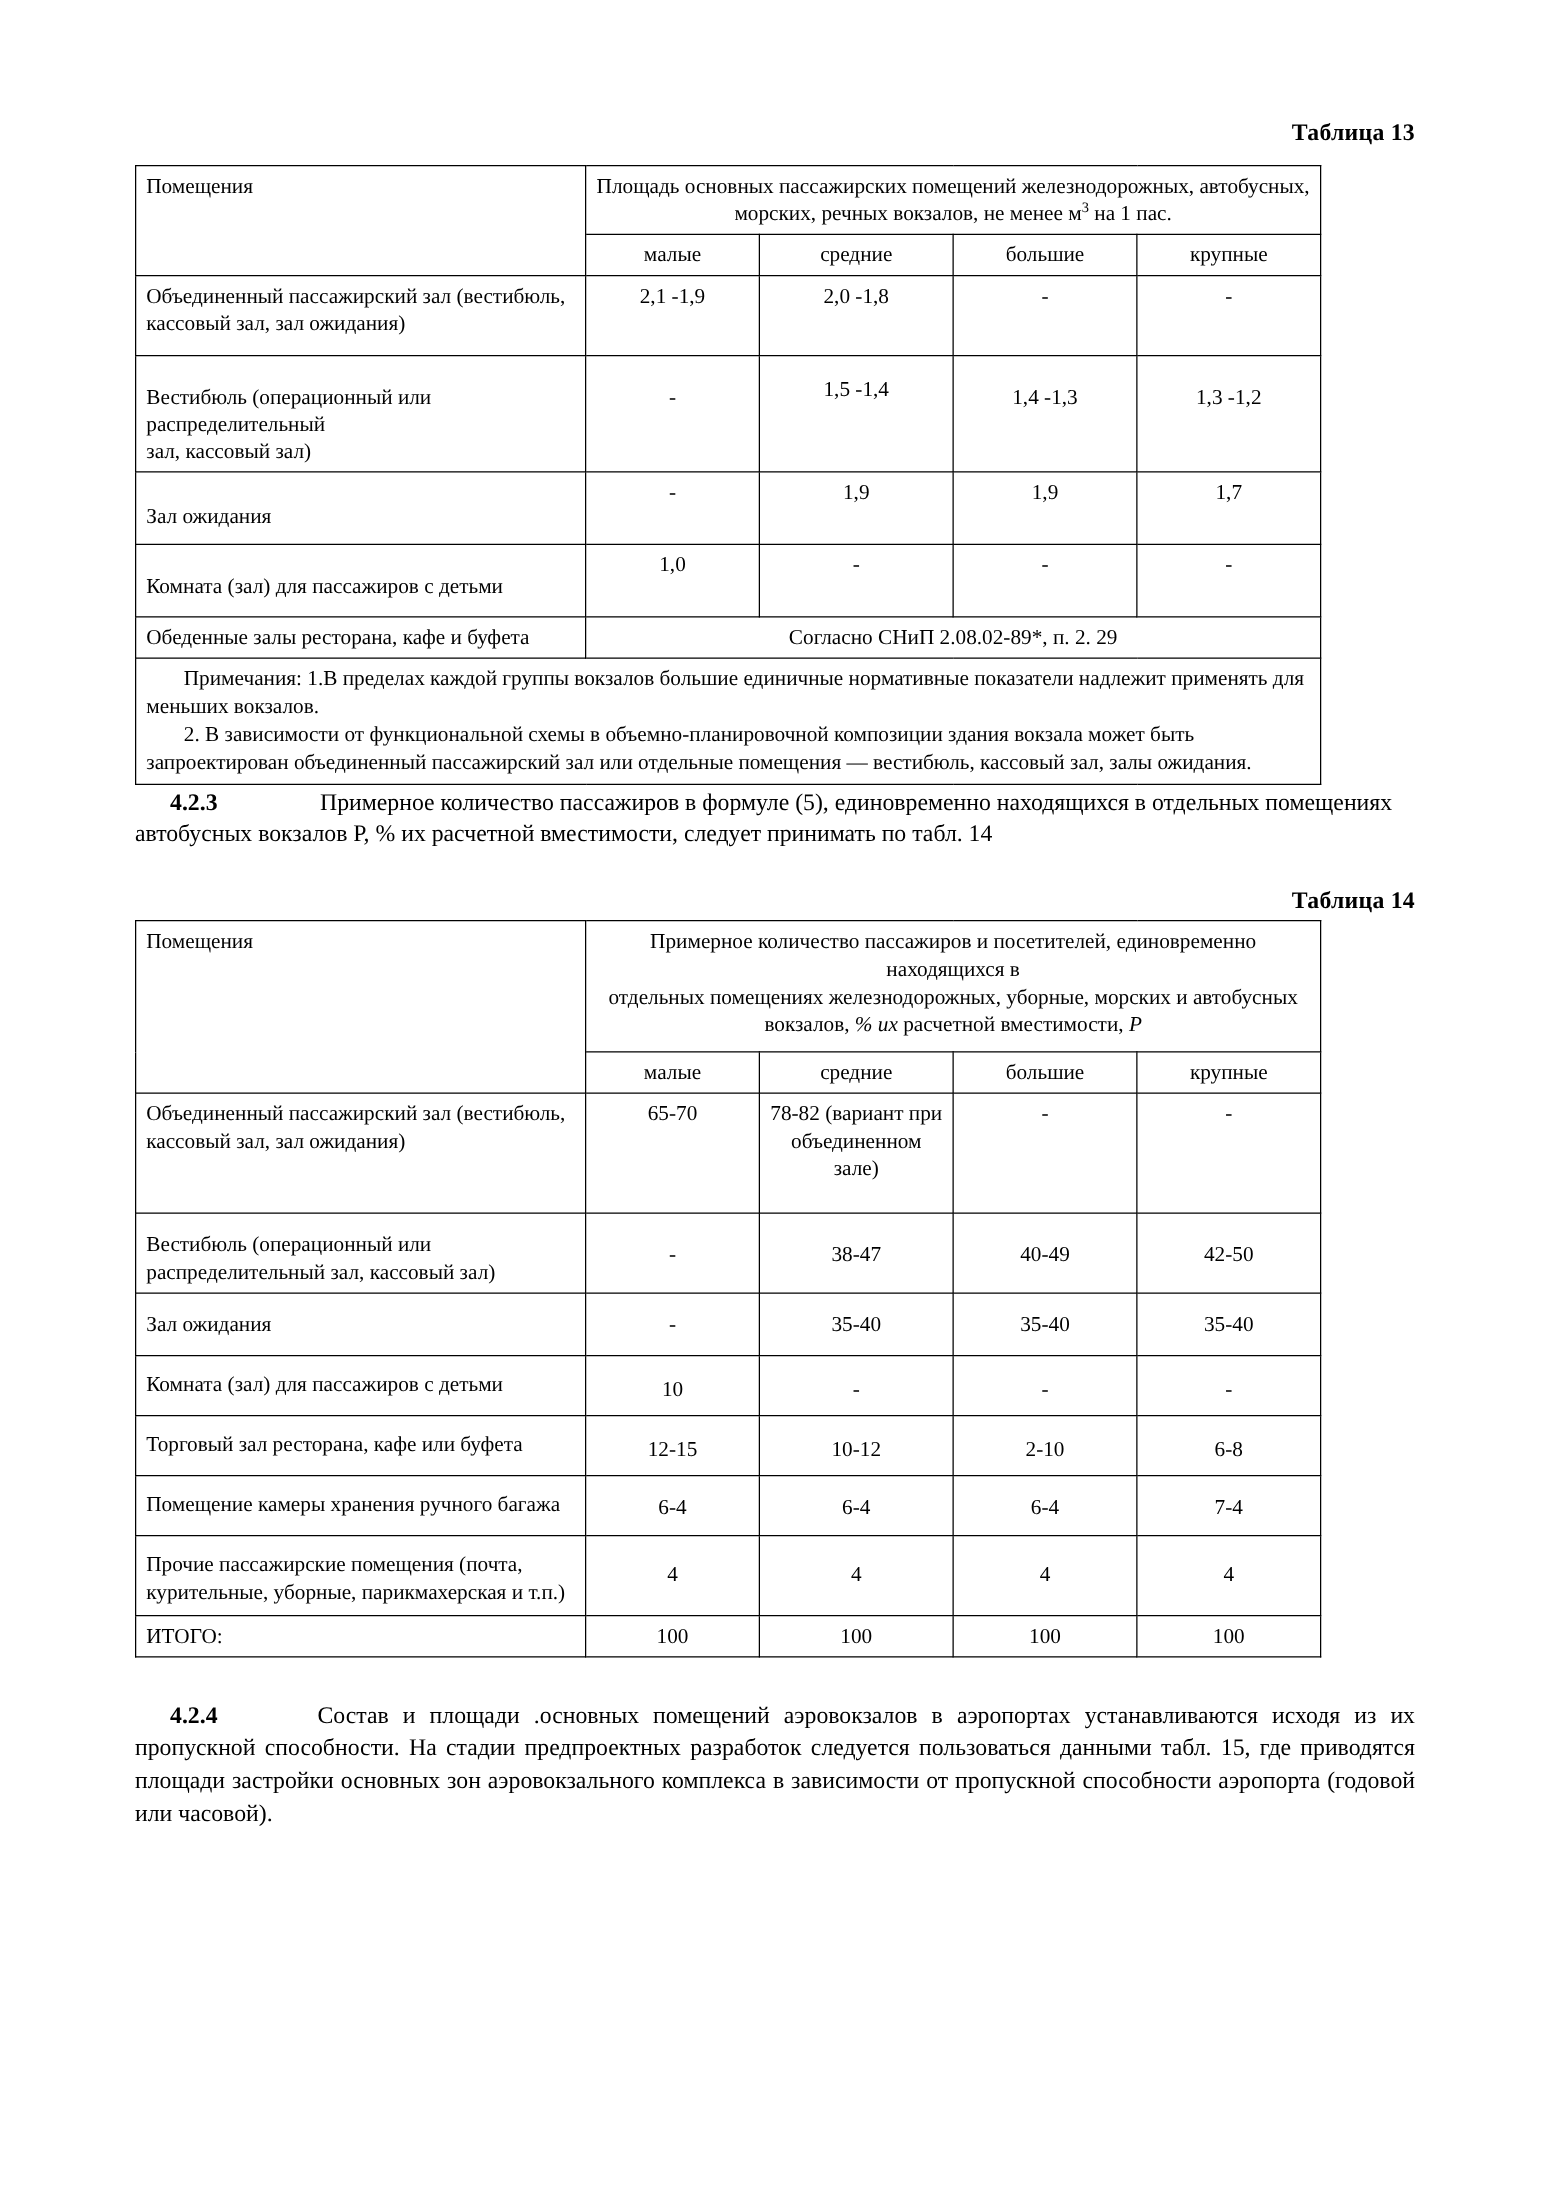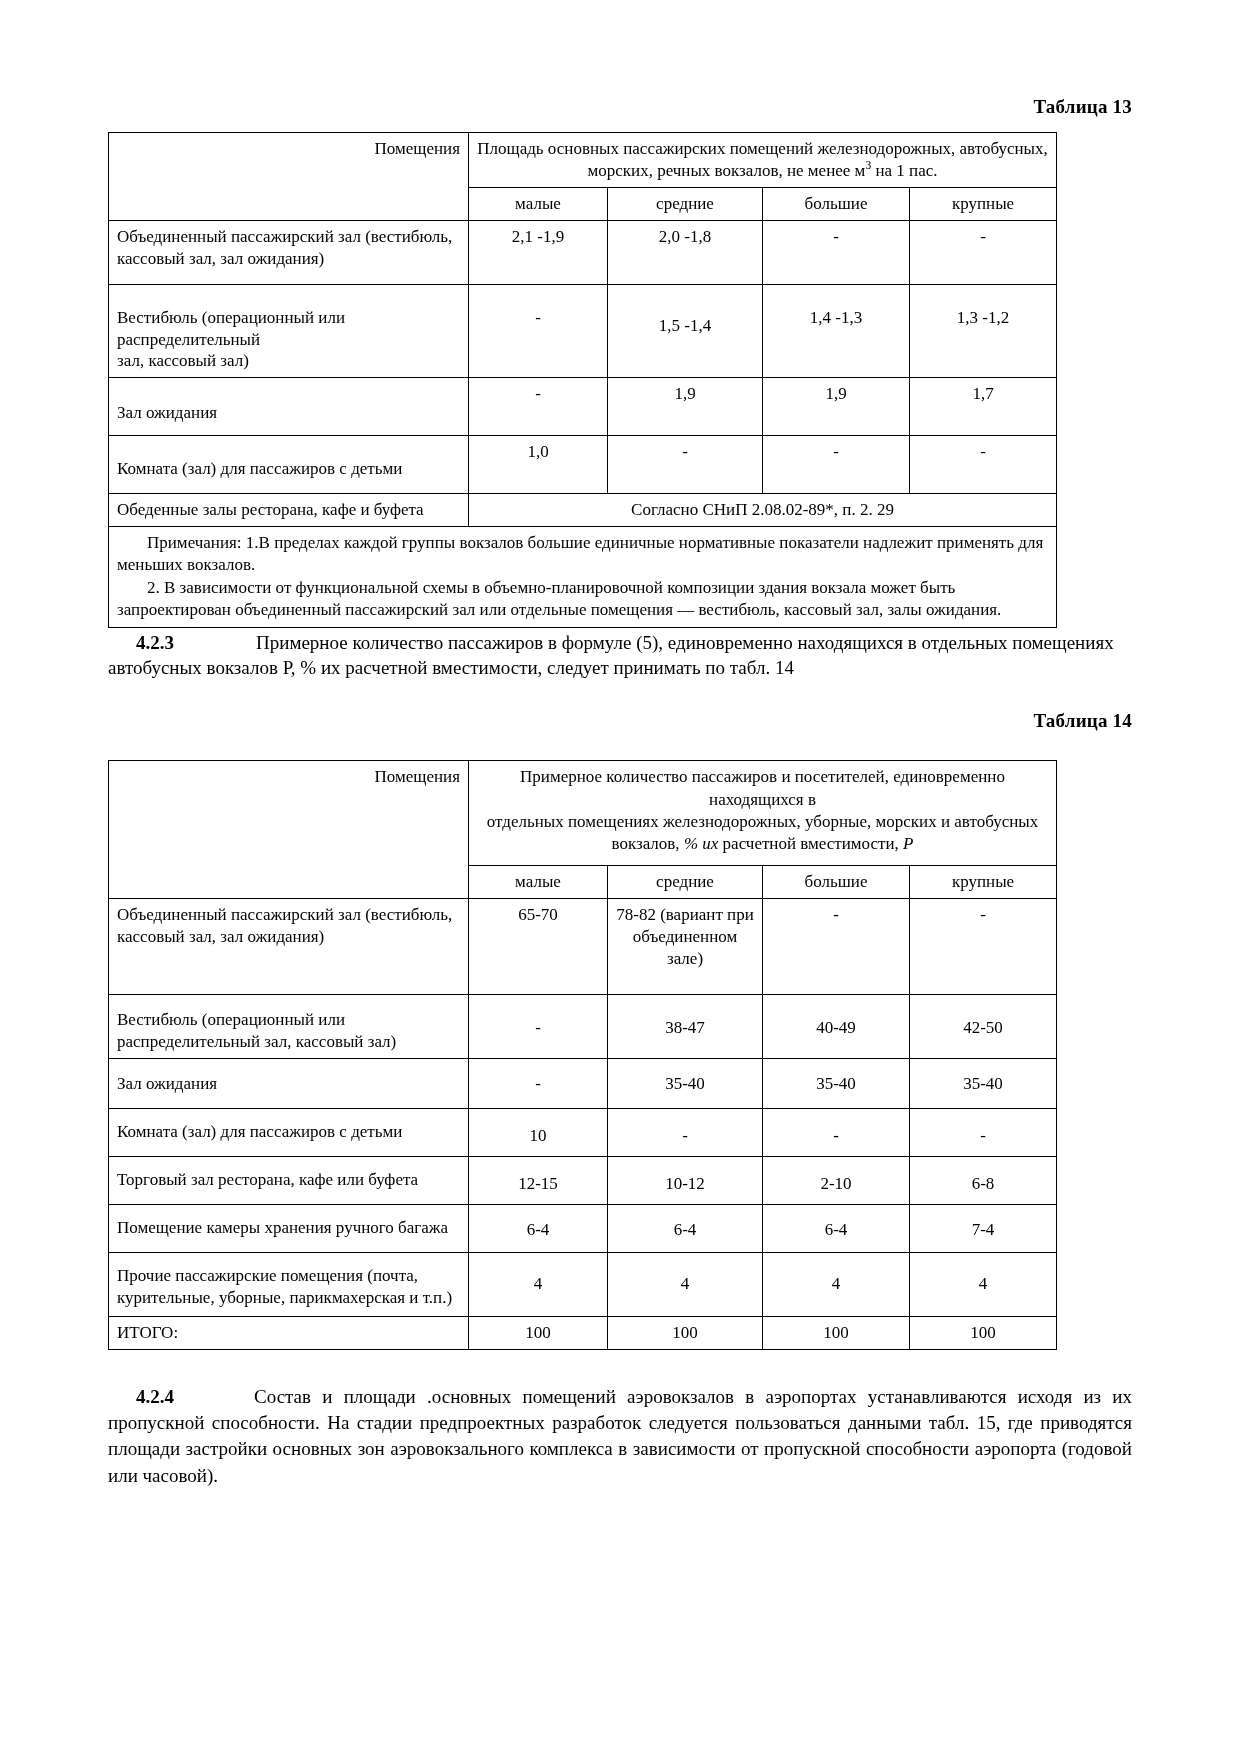--- a/index.html
+++ b/index.html
@@ -26,40 +26,40 @@
 
   .tbl-caption {
     text-align: right;
     font-weight: bold;
     font-size: 19px;
     letter-spacing: 0.2px;
     margin: 0 0 14px 0;
   }
   .tbl-caption.second {
     margin-top: 30px;
-    margin-bottom: 28px;
+    margin-bottom: 4px;
   }
 
   table.doc {
     border-collapse: collapse;
     width: 948px;
     table-layout: fixed;
     font-size: 17px;
     line-height: 1.28;
   }
   table.doc td, table.doc th {
     border: 1px solid #000000;
     vertical-align: top;
     font-weight: normal;
     padding: 5px 8px;
   }
   .outer-top td, .outer-top th { border-top-width: 2px; }
 
   .hdr-rooms {
-    text-align: right;
+    text-align: left;
     vertical-align: middle;
   }
   .hdr-span {
     text-align: center;
     vertical-align: middle;
     line-height: 1.3;
   }
   .hdr-sub {
     text-align: center;
     vertical-align: middle;
@@ -167,21 +167,21 @@
         <td class="cell-val">2,1 -1,9</td>
         <td class="cell-val">2,0 -1,8</td>
         <td class="cell-val">-</td>
         <td class="cell-val">-</td>
       </tr>
 
       <tr style="height:74px;">
         <td class="cell-name" style="white-space:pre-line; padding-top:22px;">Вестибюль (операционный или распределительный
 зал, кассовый зал)</td>
         <td class="cell-val" style="padding-top:22px;">-</td>
-        <td class="cell-val" style="padding-top:30px;">1,5 -1,4</td>
+        <td class="cell-val" style="padding-top:16px;">1,5 -1,4</td>
         <td class="cell-val" style="padding-top:22px;">1,4 -1,3</td>
         <td class="cell-val" style="padding-top:22px;">1,3 -1,2</td>
       </tr>
 
       <tr style="height:58px;">
         <td class="cell-name" style="padding-top:24px;">Зал ожидания</td>
         <td class="cell-val">-</td>
         <td class="cell-val">1,9</td>
         <td class="cell-val">1,9</td>
         <td class="cell-val">1,7</td>

